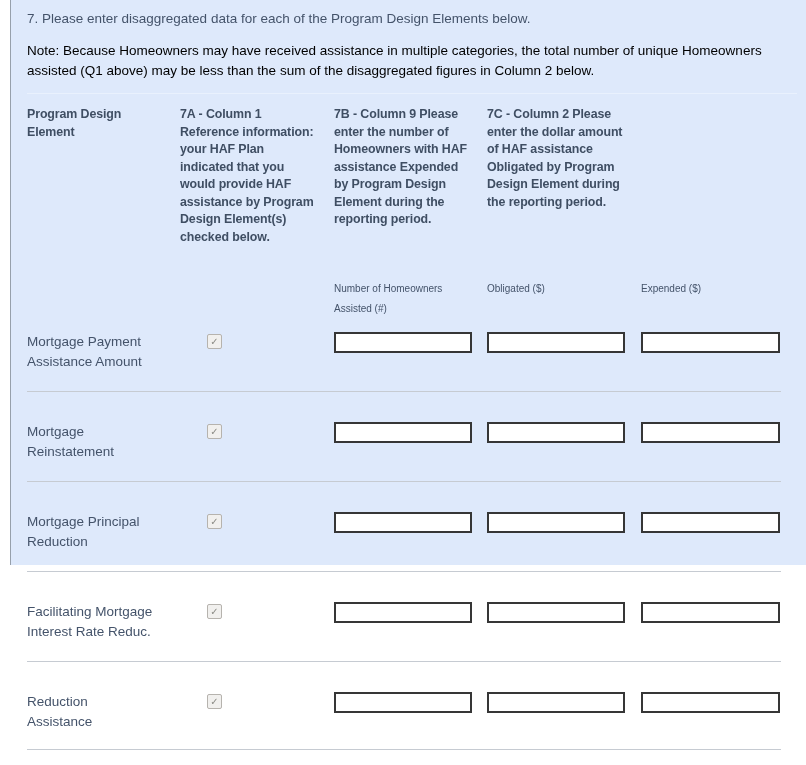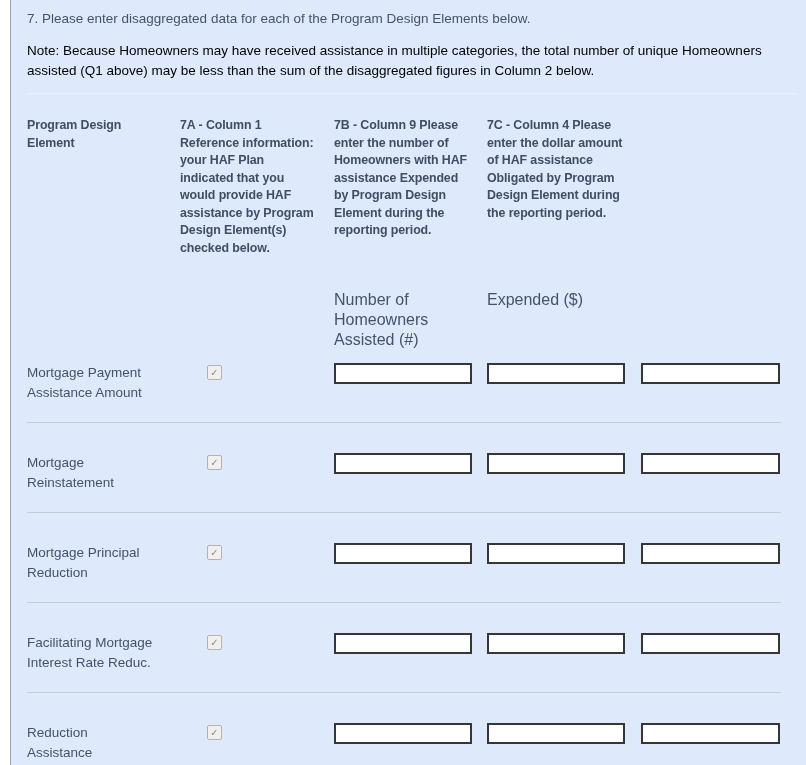--- a/index.html
+++ b/index.html
@@ -4,21 +4,21 @@
 <style>
   html,body{margin:0;padding:0;}
   body{
     width:806px;height:765px;overflow:hidden;
     background:#ffffff;
     font-family:"Liberation Sans","DejaVu Sans",sans-serif;
     -webkit-font-smoothing:antialiased;
   }
   .panel{
     margin-left:10px;
-    height:765px;
+    height:565px;
     background:#dee9fb;
     border-left:1px solid #97a0ab;
     box-sizing:border-box;
     padding-left:16px;
     padding-right:9px;
   }
   .intro{
     padding-top:9px;
     padding-bottom:12px;
     border-bottom:1px solid #e9f1fd;
@@ -35,36 +35,36 @@
     color:#000000;
     margin:0;
     max-width:745px;
   }
   .grid{
     display:grid;
     grid-template-columns:153px 154px 153px 154px 140px;
     width:754px;
   }
   .header-row{
-    margin-top:23px;
+    margin-top:12px;
   }
   .header-cell{
     font-size:12.4px;
     font-weight:bold;
     line-height:17.5px;
     color:#3f4e63;
     letter-spacing:-0.1px;
     padding-right:16px;
     box-sizing:border-box;
   }
   .subheader-row{
     margin-top:33px;
   }
   .subheader-cell{
-    font-size:16px;
+    font-size:10px;
     line-height:20px;
     color:#44536a;
     padding-right:14px;
     box-sizing:border-box;
   }
   .row{
     padding-top:30px;
     padding-bottom:19px;
     border-bottom:1px solid #c6cbd2;
     align-items:start;
@@ -123,27 +123,28 @@
 
   <div class="intro">
     <p class="question">7. Please enter disaggregated data for each of the Program Design Elements below.</p>
     <p class="note">Note: Because Homeowners may have received assistance in multiple categories, the total number of unique Homeowners assisted (Q1 above) may be less than the sum of the disaggregated figures in Column 2 below.</p>
   </div>
 
   <div class="grid header-row">
     <div class="header-cell">Program Design Element</div>
     <div class="header-cell">7A - Column 1 Reference information: your HAF Plan indicated that you would provide HAF assistance by Program Design Element(s) checked below.</div>
     <div class="header-cell">7B - Column 9 Please enter the number of Homeowners with HAF assistance Expended by Program Design Element during the reporting period.</div>
-    <div class="header-cell">7C - Column 4 Please enter the dollar amount of HAF assistance Obligated by Program Design Element during the reporting period.</div>
+    <div class="header-cell">7C - Column 2 Please enter the dollar amount of HAF assistance Obligated by Program Design Element during the reporting period.</div>
   </div>
 
   <div class="grid subheader-row">
     <div></div>
     <div></div>
     <div class="subheader-cell">Number of Homeowners Assisted (#)</div>
+    <div class="subheader-cell">Obligated ($)</div>
     <div class="subheader-cell">Expended ($)</div>
   </div>
 
   <div class="grid row first">
     <div class="row-label">Mortgage Payment Assistance Amount</div>
     <div class="checkbox-cell">
       <span class="checkbox">
           <span class="check">✓</span>
         </span>
     </div>

